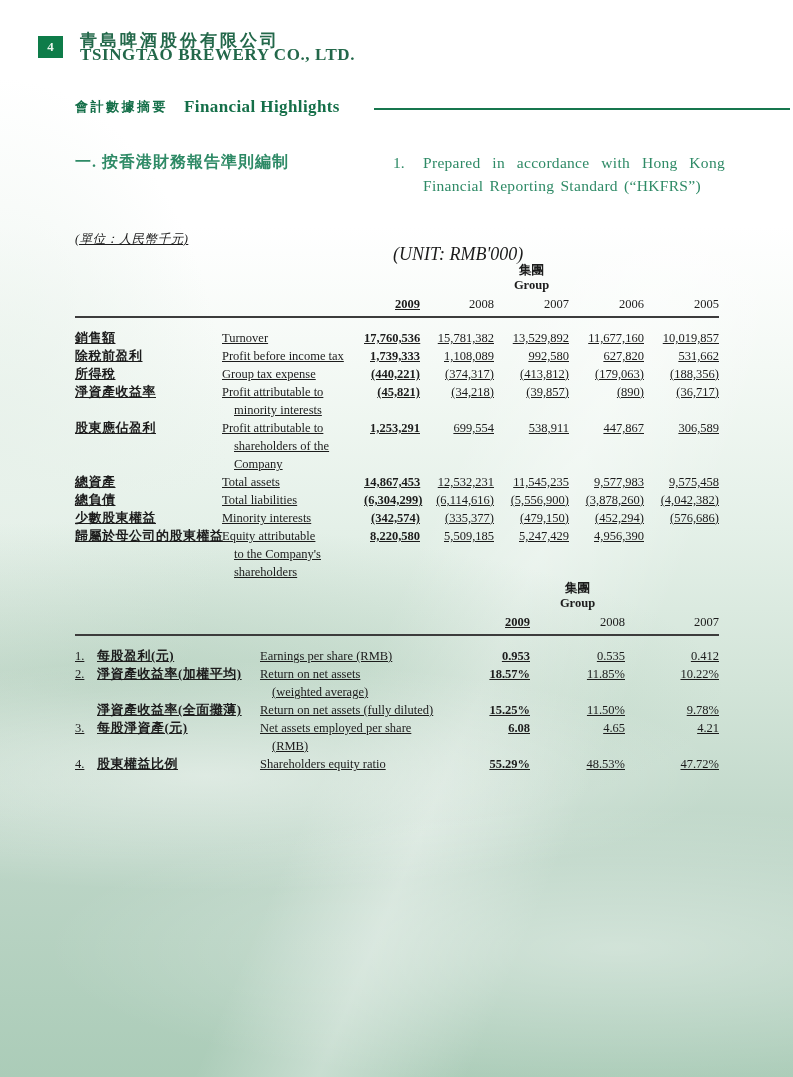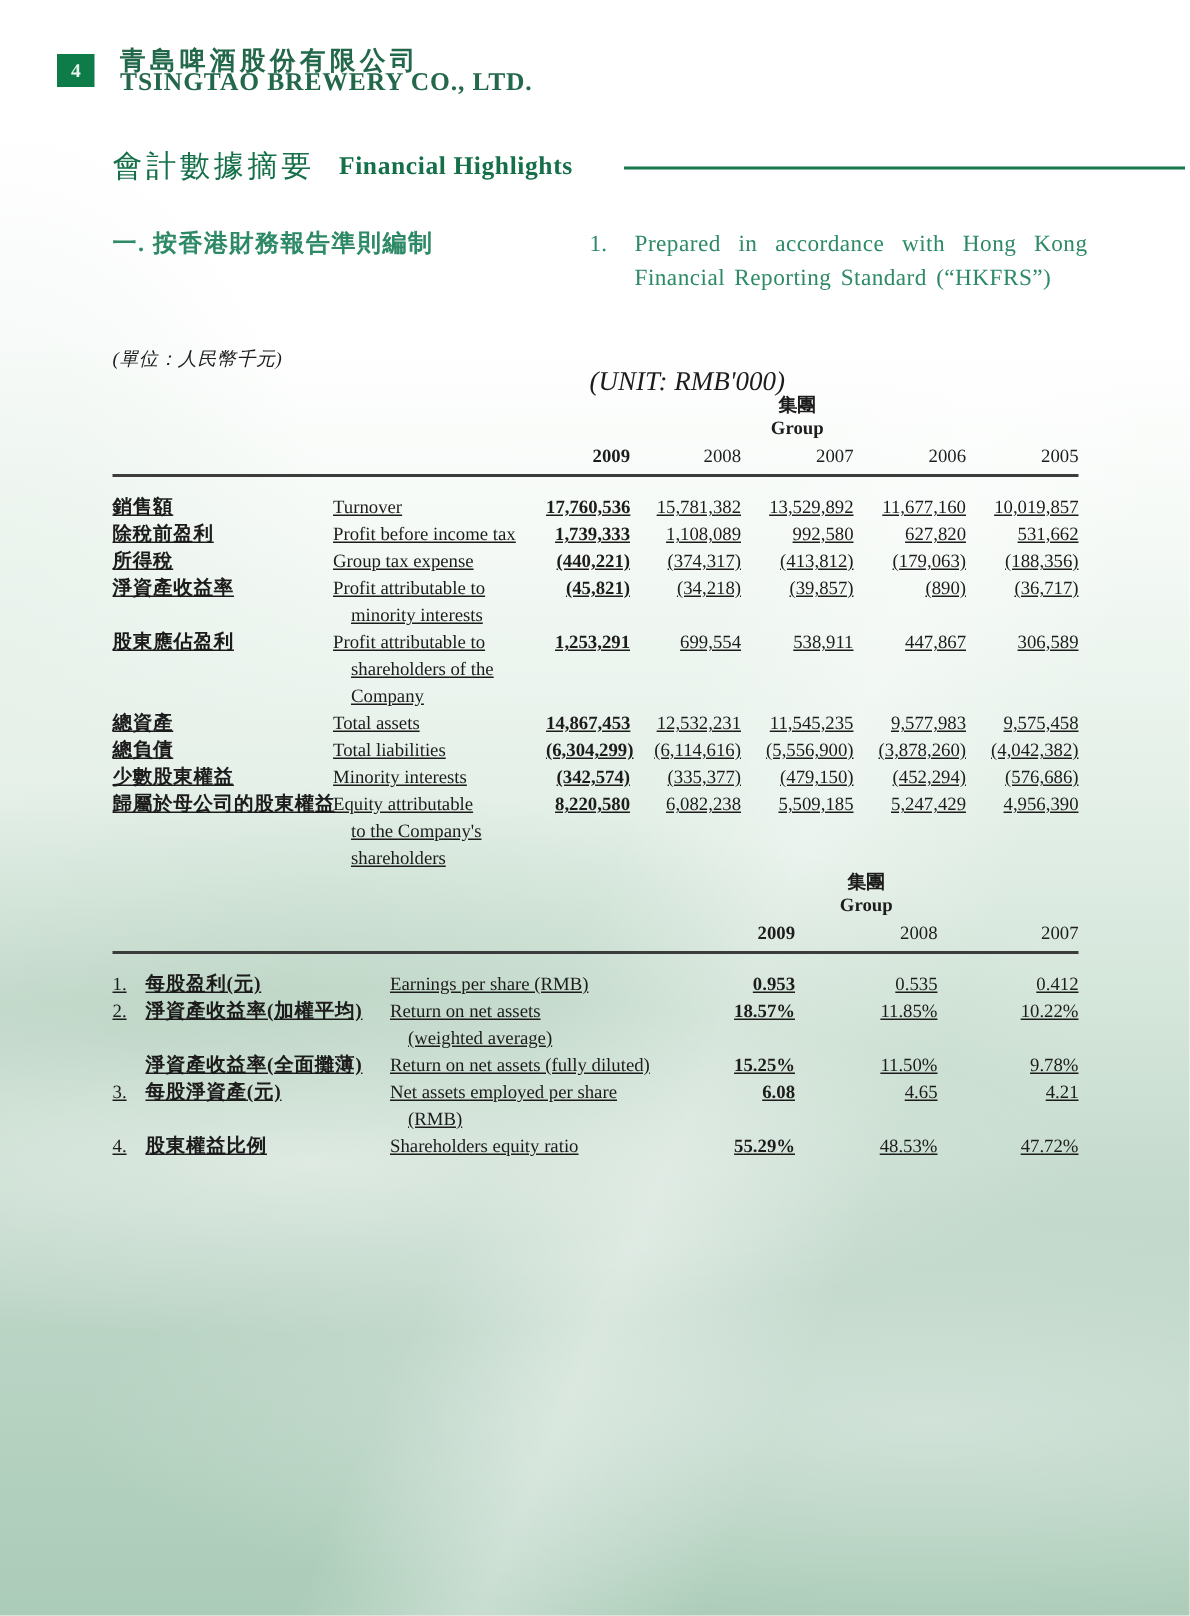--- a/index.html
+++ b/index.html
@@ -22,44 +22,44 @@
   .pagenum {
     width:25px; height:22px; background:#0e7c49; color:#eaf4ec;
     font:700 13px/22px "Liberation Serif",serif; text-align:center;
   }
   .company { margin-left:17px; margin-top:-2px; color:#23684a; }
   .company-zh { font-weight:700; font-size:17px; letter-spacing:3px; line-height:14px; }
   .company-en { font-weight:700; font-size:17px; letter-spacing:0.6px; line-height:14px; }
 
   
   .title-row { position:absolute; top:97px; left:75px; width:715px; display:flex; align-items:center; }
-  .title-zh { font-weight:400; font-size:20px; letter-spacing:2.5px; color:#156f49; }
+  .title-zh { font-weight:700; font-size:13px; letter-spacing:2.5px; color:#156f49; }
   .title-en { font-weight:700; font-size:17px; letter-spacing:0.4px; color:#156f49; margin-left:16px; }
   .title-rule { flex:1; height:2px; background:#17764d; margin-left:34px; margin-top:3px; }
 
   
   .intro-left { position:absolute; top:152px; left:75px; width:305px; }
   .heading-zh { font-weight:700; font-size:16px; letter-spacing:1px; color:#2e8a66; }
   .intro-right { position:absolute; top:152px; left:393px; width:332px; color:#2e8a66; }
   .heading-en-wrap { display:flex; }
   .heading-en-num { font-size:15.5px; width:30px; flex:none; line-height:22.5px; }
   .heading-en { font-size:15.5px; line-height:22.5px; letter-spacing:0.3px; text-align:justify; word-spacing:2px; }
-  .unit-left { position:absolute; top:231px; left:75px; font-style:italic; font-size:12.5px; letter-spacing:0.5px; }
+  .unit-left { position:absolute; top:231px; left:75px; font-style:italic; font-size:12.5px; letter-spacing:0.5px;text-decoration:underline; }
   .unit-right { position:absolute; top:244px; left:393px; font-style:italic; font-size:18px; }
 
   
   .tbl { position:absolute; left:75px; width:644px; font-size:12.5px; }
   .t1 { top:263px; } .t2 { top:581px; }
   .grid1 { display:grid; grid-template-columns:147px 142px 56px 74px 75px 75px 75px; }
   .grid2 { display:grid; grid-template-columns:22px 163px 180px 90px 95px 94px; }
   .group-cell { text-align:center; font-weight:700; line-height:15px; }
   .g1 { grid-column:5; } .g2 { grid-column:5; }
   .years-row { padding-top:3px; line-height:17px; }
   .year { text-align:right; font-size:12.5px; }
-  .year.y1 { font-weight:700; }
+  .year.y1 { font-weight:700;text-decoration:underline; }
   .rule { height:2px; background:#3c3c3c; margin-top:3px; margin-bottom:11px; }
   .trow { line-height:18px;text-decoration:underline; }
   .zh { font-weight:600; letter-spacing:0.5px; white-space:nowrap; font-size:13px; }
   .en { white-space:pre; padding-left:12px; text-indent:-12px; }
   .num { font-size:12.5px; }
   .val { text-align:right; white-space:nowrap; }
   .val.y1 { font-weight:700; }
 </style>
 </head>
 <body>
@@ -192,21 +192,20 @@
     <div class="val">(452,294)</div>
     <div class="val">(576,686)</div>
   </div>
 
   <div class="grid1 trow">
     <div class="zh">歸屬於母公司的股東權益</div>
     <div class="en">Equity attributable
 to the Company's
 shareholders</div>
     <div class="val y1">8,220,580</div>
-    <div class="val">6,082,238</div>
     <div class="val">5,509,185</div>
     <div class="val">5,247,429</div>
     <div class="val">4,956,390</div>
   </div>
 </div>
   </div>
 
   <div class="tbl t2">
     <div class="grid2">
       <div class="group-cell g2">

